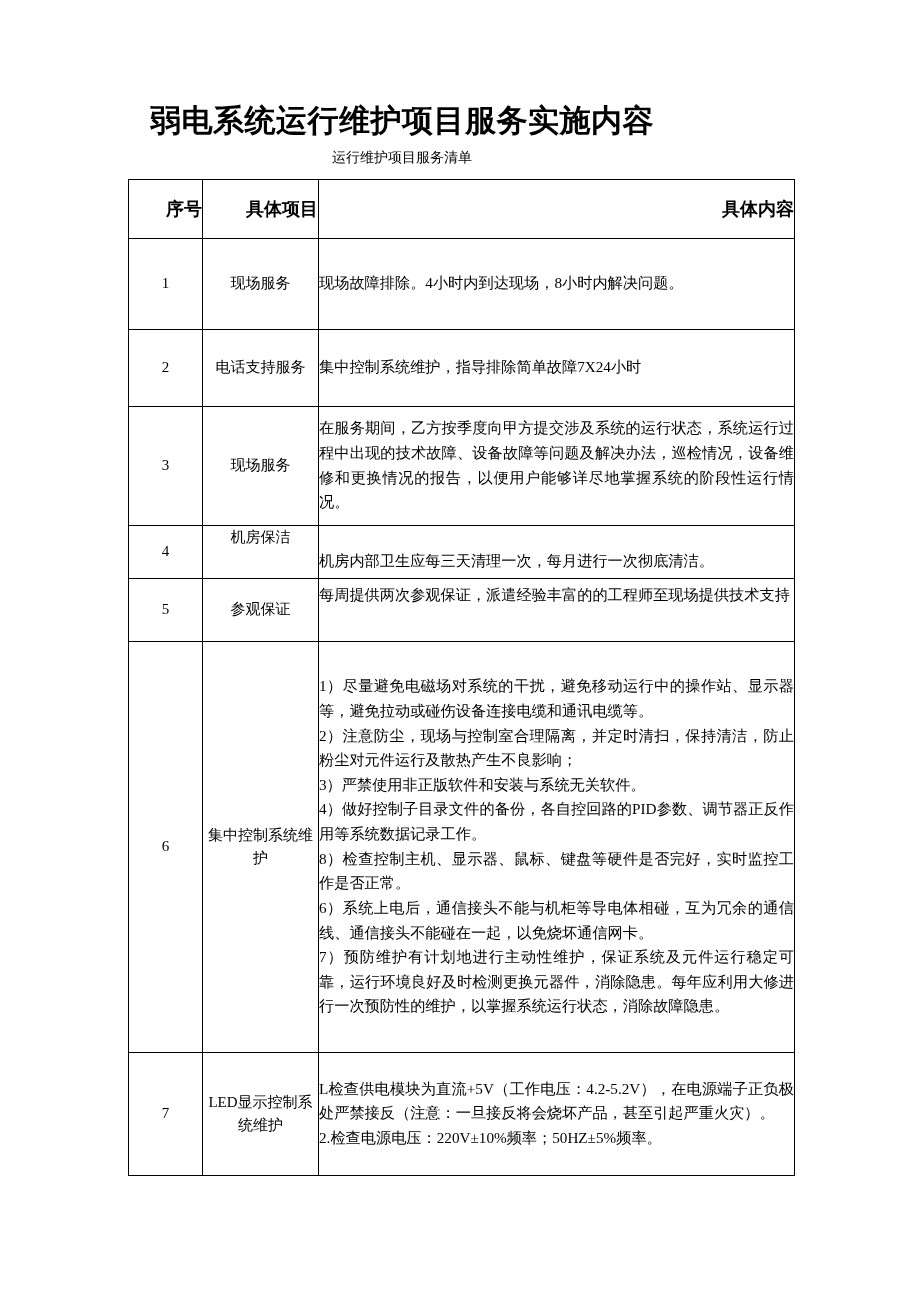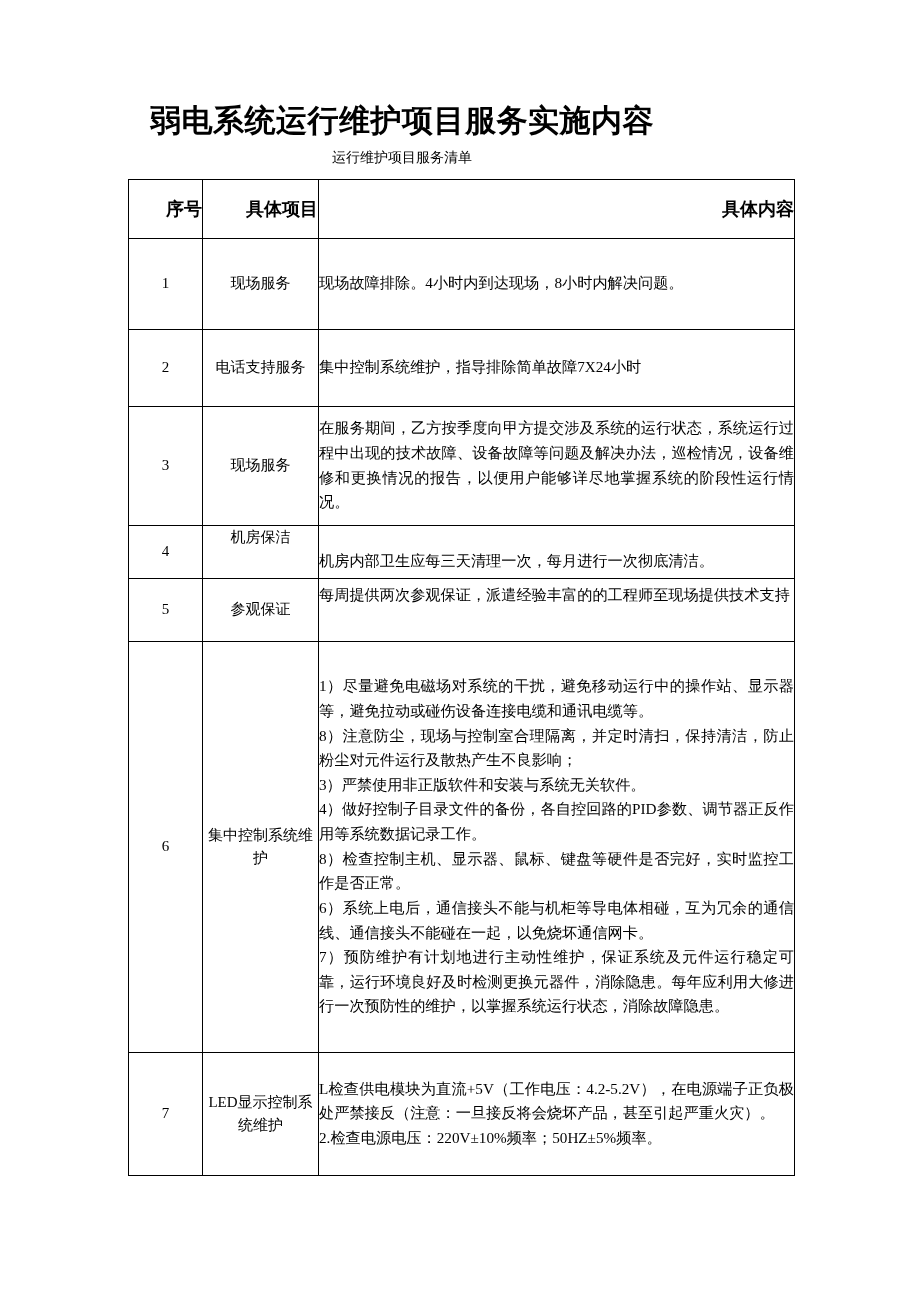--- a/index.html
+++ b/index.html
@@ -166,21 +166,21 @@
         <td class="detail-cell">
           <p>每周提供两次参观保证，派遣经验丰富的的工程师至现场提供技术支持</p>
         </td>
       </tr>
 
       <tr class="r6">
         <td class="no-cell">6</td>
         <td class="item-cell">集中控制系统维护</td>
         <td class="detail-cell">
           <p>1）尽量避免电磁场对系统的干扰，避免移动运行中的操作站、显示器等，避免拉动或碰伤设备连接电缆和通讯电缆等。</p>
-          <p>8）注意防尘，现场与控制室合理隔离，并定时清扫，保持清洁，防止粉尘对元件运行及散热产生不良影响；</p>
+          <p>2）注意防尘，现场与控制室合理隔离，并定时清扫，保持清洁，防止粉尘对元件运行及散热产生不良影响；</p>
           <p>3）严禁使用非正版软件和安装与系统无关软件。</p>
           <p>4）做好控制子目录文件的备份，各自控回路的PID参数、调节器正反作用等系统数据记录工作。</p>
           <p>8）检查控制主机、显示器、鼠标、键盘等硬件是否完好，实时监控工作是否正常。</p>
           <p>6）系统上电后，通信接头不能与机柜等导电体相碰，互为冗余的通信线、通信接头不能碰在一起，以免烧坏通信网卡。</p>
           <p>7）预防维护有计划地进行主动性维护，保证系统及元件运行稳定可靠，运行环境良好及时检测更换元器件，消除隐患。每年应利用大修进行一次预防性的维护，以掌握系统运行状态，消除故障隐患。</p>
         </td>
       </tr>
 
       <tr class="r7">
         <td class="no-cell">7</td>

